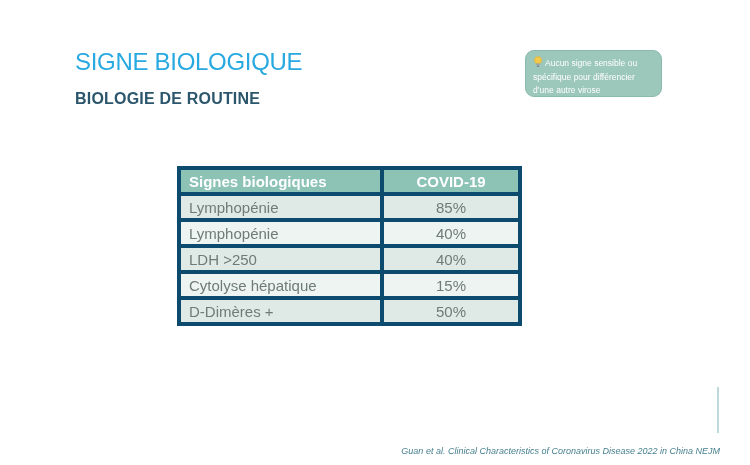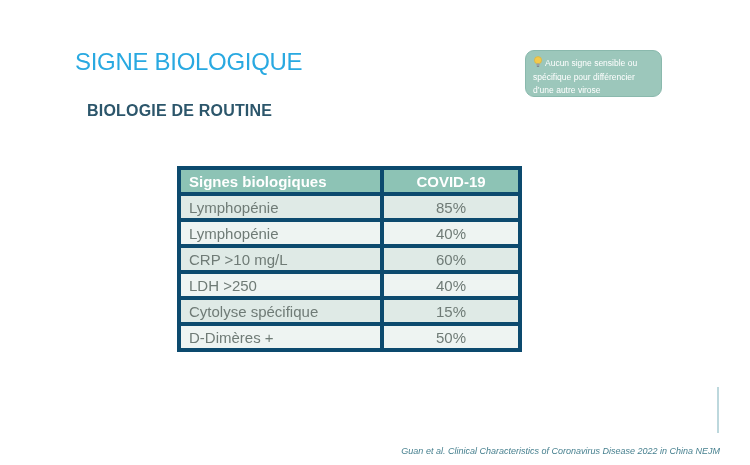--- a/index.html
+++ b/index.html
@@ -5,21 +5,21 @@
   html,body{margin:0;padding:0;background:#fff;}
   .slide{
     position:relative;width:750px;height:465px;background:#ffffff;overflow:hidden;
     font-family:"Liberation Sans", sans-serif;
   }
   .title{
     position:absolute;left:75px;top:48px;margin:0;
     font-size:24px;font-weight:normal;letter-spacing:-0.3px;color:#29A9E1;
   }
   .subtitle{
-    position:absolute;left:75px;top:90px;margin:12px;
+    position:absolute;left:75px;top:90px;margin:0;
     font-size:16px;font-weight:600;letter-spacing:0.2px;color:#2C566B;
   }
   .callout{
     position:absolute;left:525px;top:50px;width:137px;height:47px;box-sizing:border-box;
     background:#9CC7BB;border:1px solid #8AB9AD;border-radius:9px;
     padding:5px 10px 4px 7px;
     font-size:8.5px;line-height:1.45;color:#ffffff;
   }
   .callout .bulb{display:inline-block;vertical-align:-2px;margin-right:2px;}
   .bio-table{
@@ -77,29 +77,25 @@
     <tbody>
       <tr>
         <td>Lymphopénie</td>
         <td class="val">85%</td>
       </tr>
       <tr>
         <td>Lymphopénie</td>
         <td class="val">40%</td>
       </tr>
       <tr>
-        <td>CRP &gt;10 mg/L</td>
-        <td class="val">60%</td>
-      </tr>
-      <tr>
         <td>LDH &gt;250</td>
         <td class="val">40%</td>
       </tr>
       <tr>
-        <td>Cytolyse spécifique</td>
+        <td>Cytolyse hépatique</td>
         <td class="val">15%</td>
       </tr>
       <tr>
         <td>D-Dimères +</td>
         <td class="val">50%</td>
       </tr>
     </tbody>
   </table>
 
   <div class="accent-line"></div>

